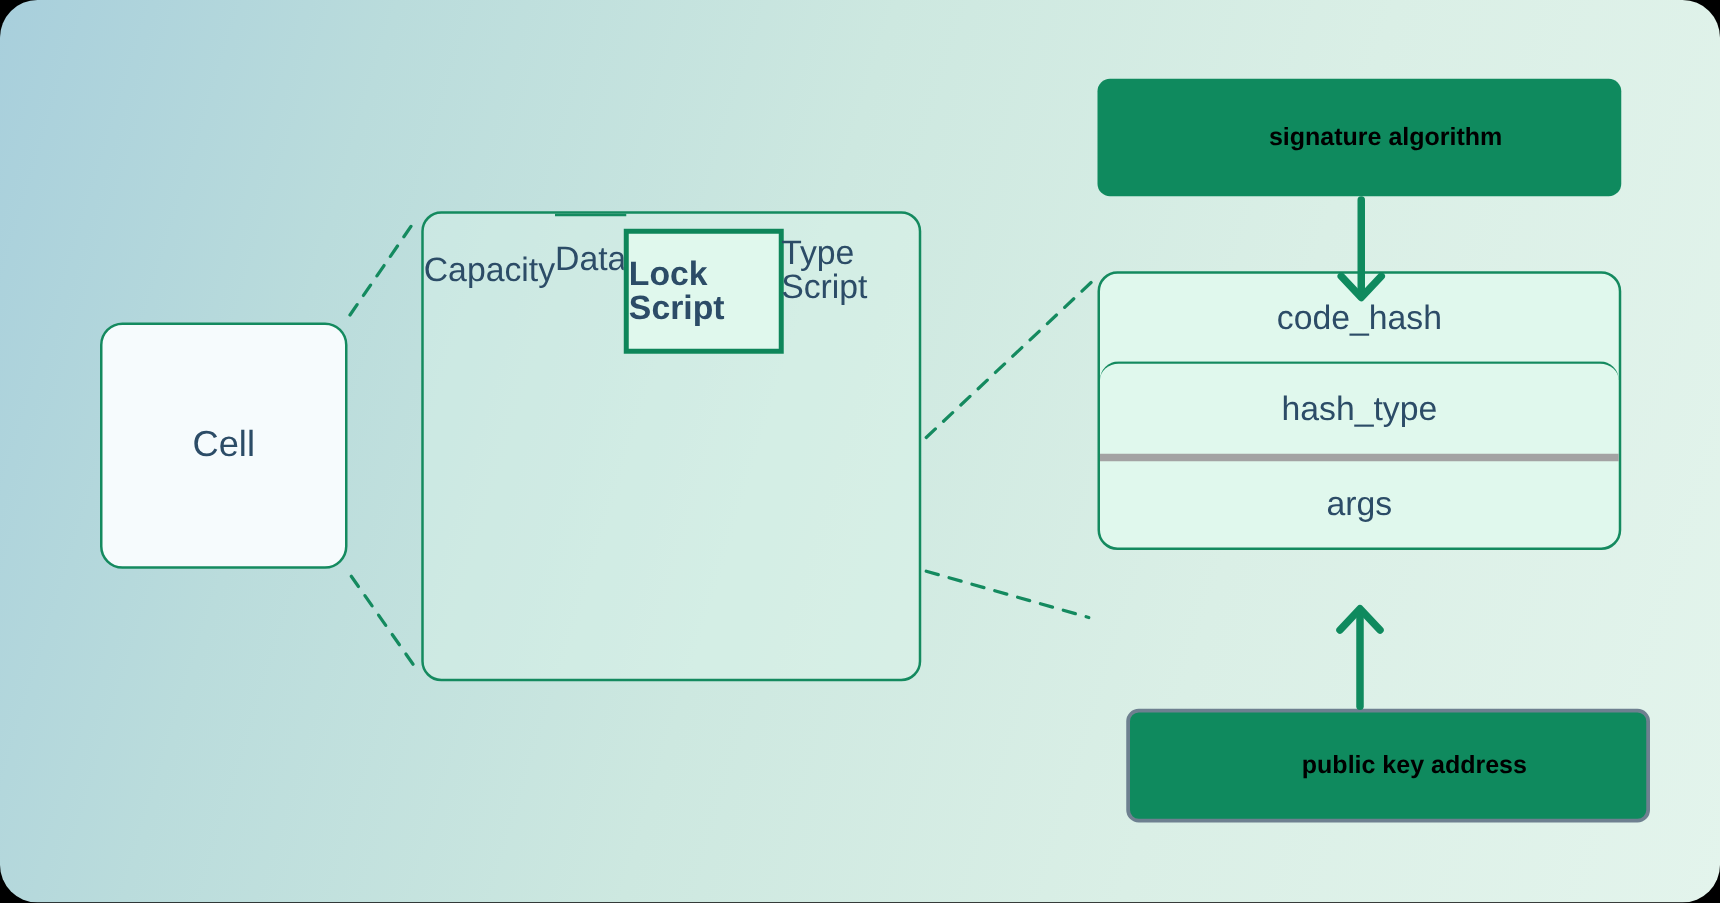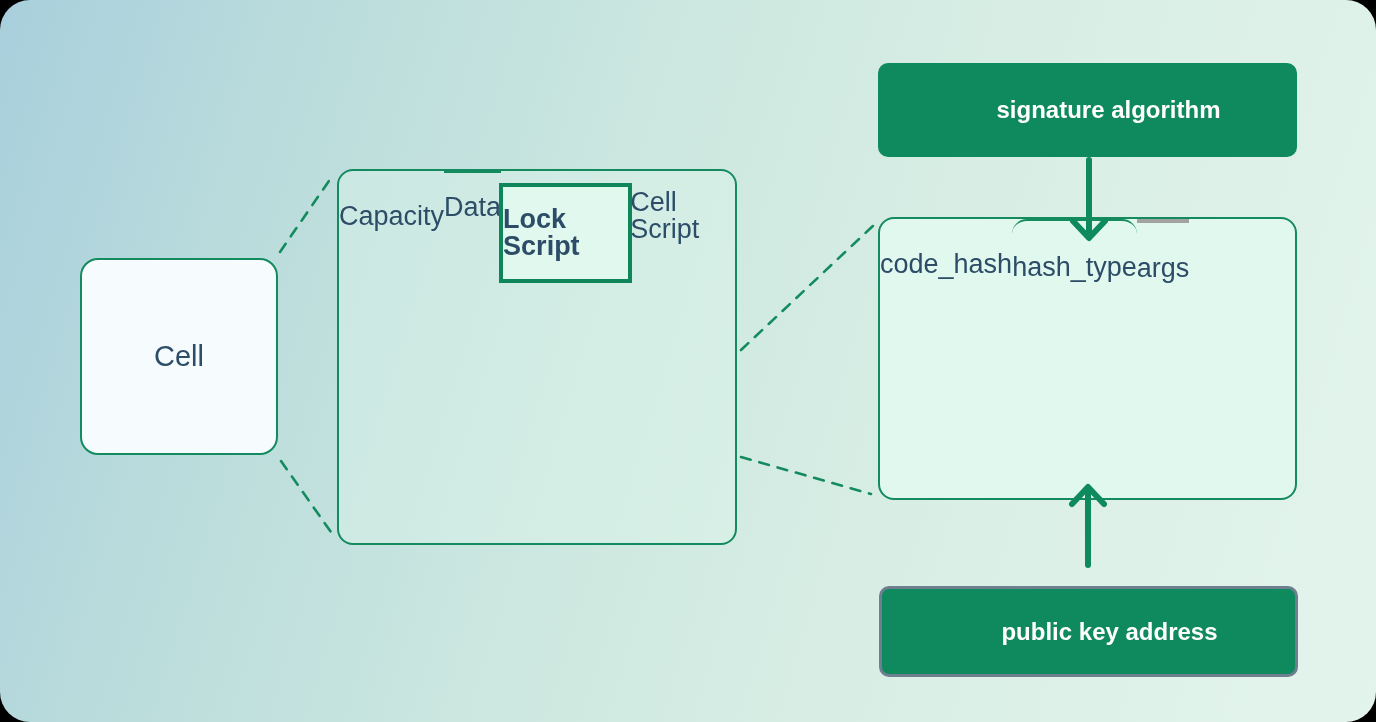--- a/index.html
+++ b/index.html
@@ -56,55 +56,54 @@
     margin: 12px -2px;
     border: 4px solid #0e865a;
     background: #e0f8ed;
     font-weight: bold;
   }
   #cell-fields-stack .field-row.r3 { height: 90px; border-top: none; }
   
   #lock-script-stack {
     position: absolute;
     left: 878px; top: 217px;
-    width: 419px; height: 283px;
+    width: 419px; height: 223px;
     box-sizing: border-box;
     border: 2px solid #148a5f;
     border-radius: 16px;
     background: #e0f8ed;
-    display: flex; flex-direction: row;
+    display: flex; flex-direction: column;
   }
   #lock-script-stack .field-row {
     box-sizing: border-box;
     display: flex; align-items: center; justify-content: center;
   }
   #lock-script-stack .field-row.r0 { height: 90px; }
   #lock-script-stack .field-row.r1 { height: 95px; border-top: 2px solid #148a5f; border-radius: 15px; }
-  #lock-script-stack .field-row.r2 { height: 94px; border-top: 4px solid #a3a3a3; }
+  #lock-script-stack .field-row.r2 { height: 94px; border-top: 6px solid #a3a3a3; }
   
   .green-tag {
     position: absolute;
     box-sizing: border-box;
     background: #0f8a5e;
     border-radius: 10px;
     display: flex; align-items: center; justify-content: center;
-    color: #ffffff;
-    font-size: 24px;
+    color: #000000;
+    font-size: 20px;
     font-weight: bold;
     padding-left: 42px;
   }
   #signature-algorithm-box {
     left: 878px; top: 63px;
     width: 419px; height: 94px;
   }
   #public-key-address-box {
-    left: 879px; top: 567px;
+    left: 901px; top: 567px;
     width: 419px; height: 91px;
     border: 3px solid #6e8090;
-    margin-top: 19px;
   }
   
   #connector-overlay {
     position: absolute;
     left: 0; top: 0;
     width: 1376px; height: 722px;
     pointer-events: none;
   }
   .dashed-line {
     stroke: #148a5f;
@@ -134,21 +133,21 @@
     <div class="field-row r0 box-label">
       <span>Capacity</span>
     </div>
     <div class="field-row r1 box-label">
       <span>Data</span>
     </div>
     <div class="field-row r2 box-label">
       <span>Lock Script</span>
     </div>
     <div class="field-row r3 box-label">
-      <span>Cell Script</span>
+      <span>Type Script</span>
     </div>
   </div>
 
   <div id="lock-script-stack">
     <div class="field-row r0 box-label">
       <span>code_hash</span>
     </div>
     <div class="field-row r1 box-label">
       <span>hash_type</span>
     </div>

